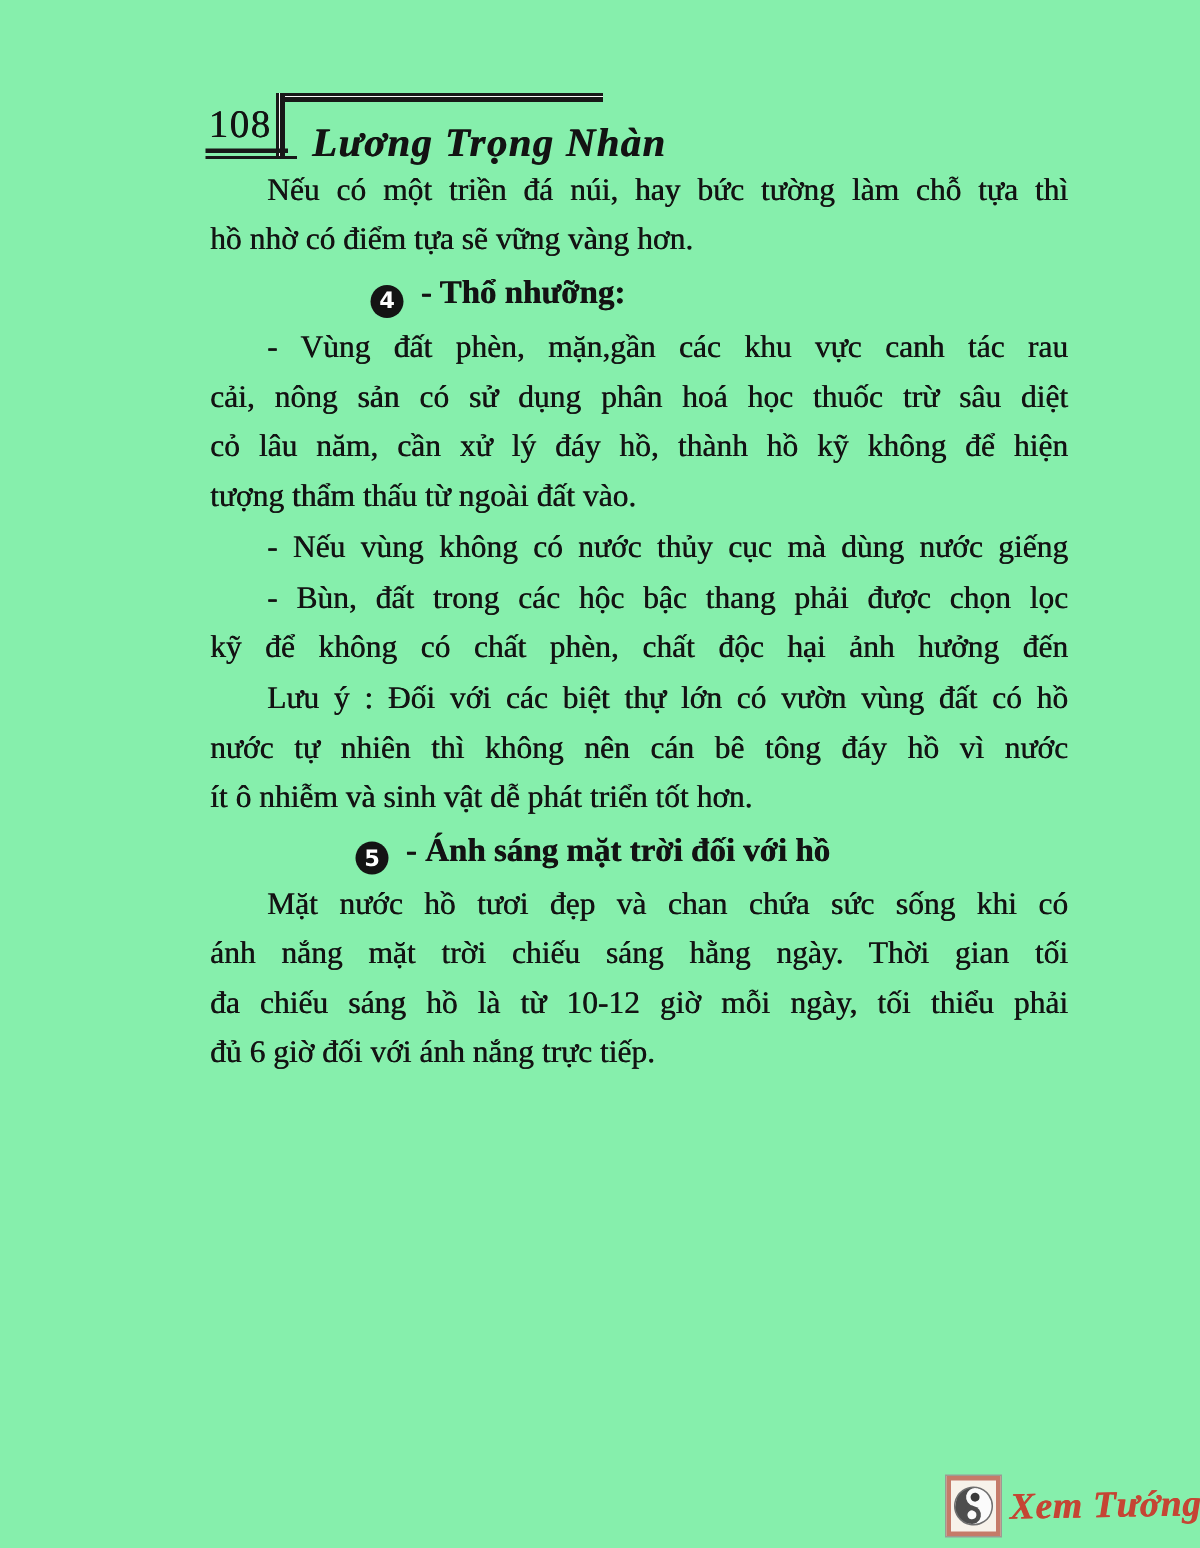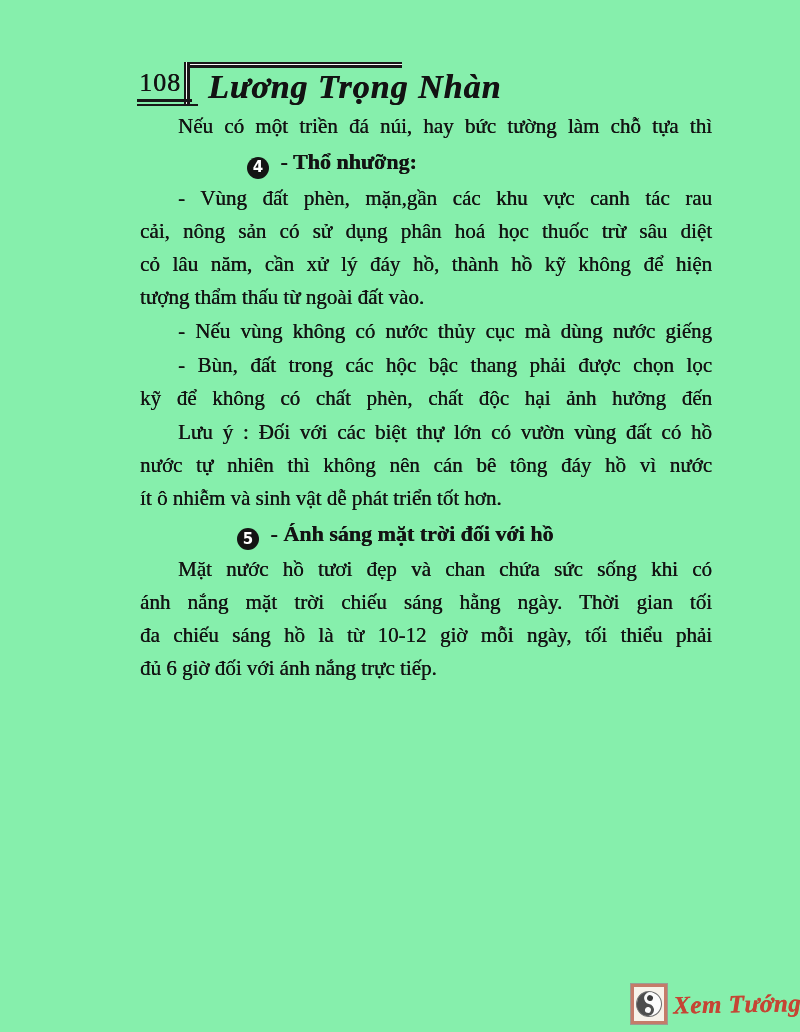--- a/index.html
+++ b/index.html
@@ -11,21 +11,21 @@
   .pageno{
     position:absolute;left:139px;top:68px;font-size:26px;letter-spacing:1px;
     font-weight:400;text-shadow:0.4px 0 currentColor;
   }
   .rule{position:absolute;background:linear-gradient(to bottom,#181818 0 2px,#f6f6f4 2px 3px,#181818 3px 100%);}
   .rule-top{left:189px;top:62px;width:213px;height:6px;}
   .rule-vert{left:184px;top:62px;width:6px;height:43px;background:linear-gradient(to right,#181818 0 2px,#f6f6f4 2px 3px,#181818 3px 100%);}
   .rule-under{left:137px;top:99px;width:55px;height:3px;background:#181818;}
   .rule-under2{left:137px;top:104px;width:61px;height:2px;background:#181818;}
   .author{
-    position:absolute;left:208px;top:68px;font-size:34px;font-style:italic;font-weight:700;
+    position:absolute;left:208px;top:80px;font-size:27px;font-style:italic;font-weight:700;
     letter-spacing:1px;text-shadow:0.5px 0 currentColor;white-space:nowrap;
   }
   
   .textblock{
     position:absolute;left:140px;top:110px;width:572px;
     font-size:21px;line-height:33px;text-shadow:0.35px 0 currentColor;
   }
   .para{margin:0 0 1px 0;}
   .ln{text-align:justify;text-align-last:justify;}
   .ln-last{text-align:left;}
@@ -69,20 +69,21 @@
   <div class="rule rule-top"></div>
   <div class="rule-vert rule"></div>
   <div class="rule rule-under"></div>
   <div class="rule rule-under2"></div>
   <div class="author">Lương Trọng Nhàn</div>
 
   <div class="textblock">
 
     <div class="para">
       <div class="ln first">Nếu có một triền đá núi, hay bức tường làm chỗ tựa thì</div>
+      <div class="ln-last">hồ nhờ có điểm tựa sẽ vững vàng hơn.</div>
     </div>
 
 
     <div class="heading h4">
       <span class="cnum">4</span>
       <span>- Thổ nhưỡng:</span>
     </div>
 
     <div class="para">
       <div class="ln first">- Vùng đất phèn, mặn,gần các khu vực canh tác rau</div>

